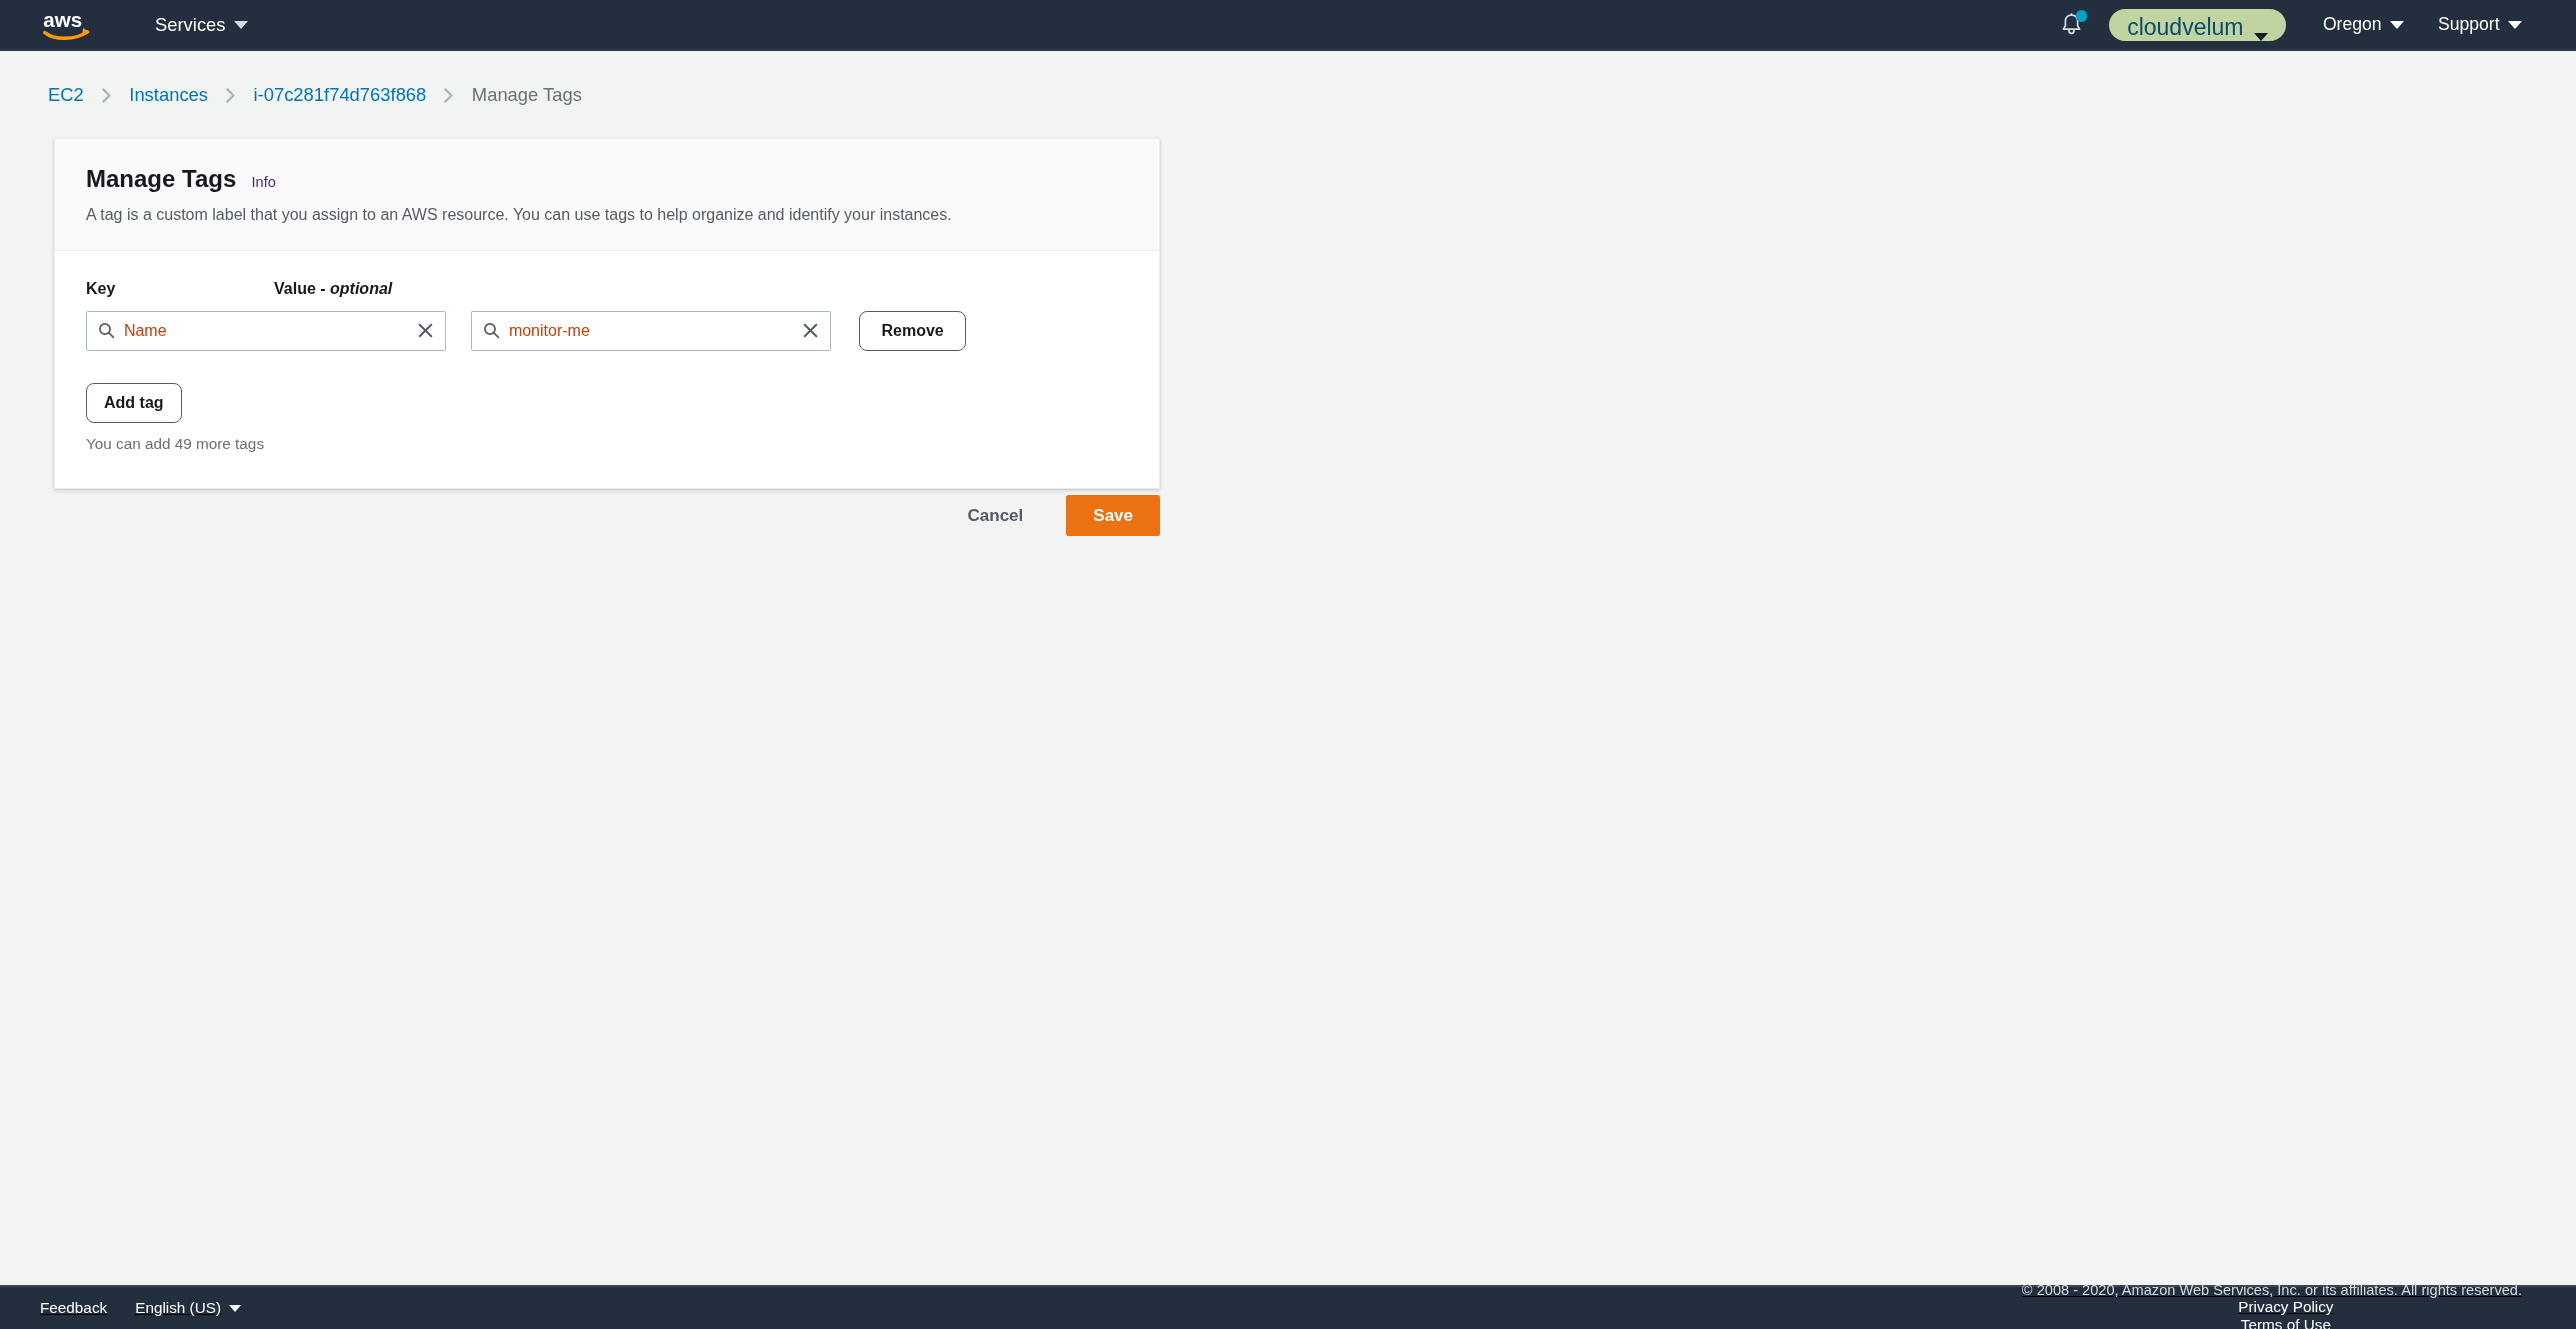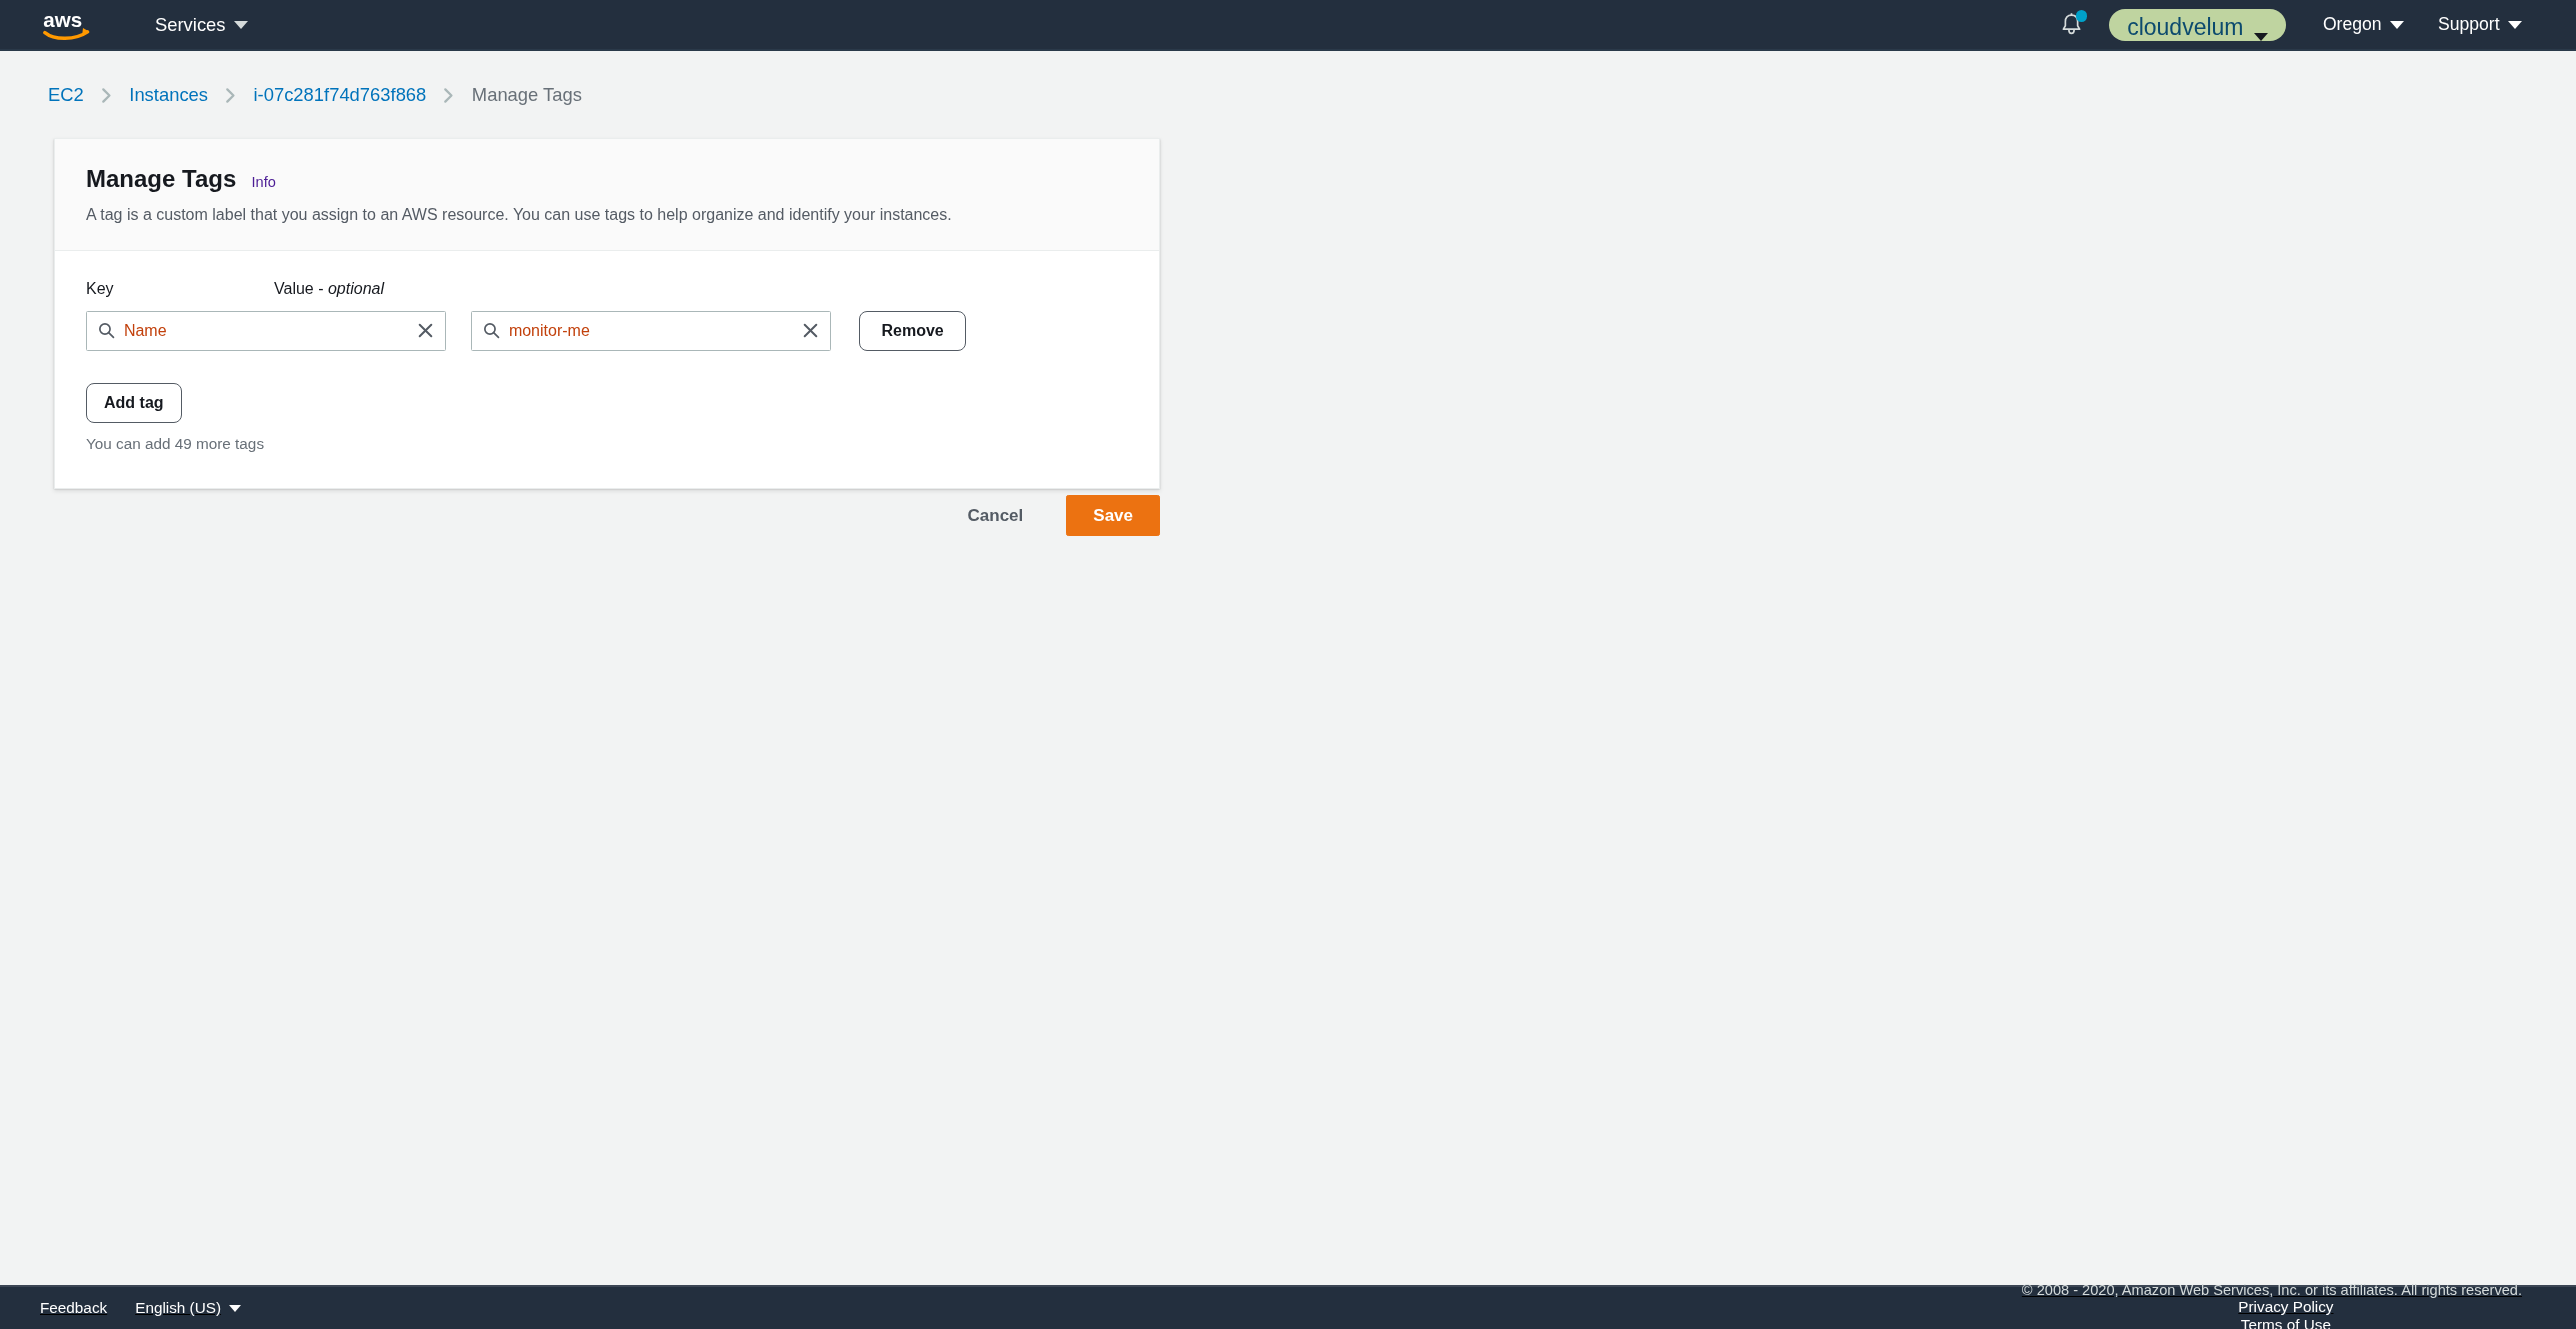--- a/index.html
+++ b/index.html
@@ -162,20 +162,21 @@
     color: #545b64;
     line-height: 1.35;
   }
   .card-body {
     padding: 29px 31px 35px 31px;
   }
 
   .field-labels {
     display: flex;
     align-items: center;
+    font-weight: bold;
   }
   .label-key {
     width: 188px;
     font-size: 16px;
     color: #16191f;
   }
   .label-val {
     font-size: 16px;
     color: #16191f;
   }

